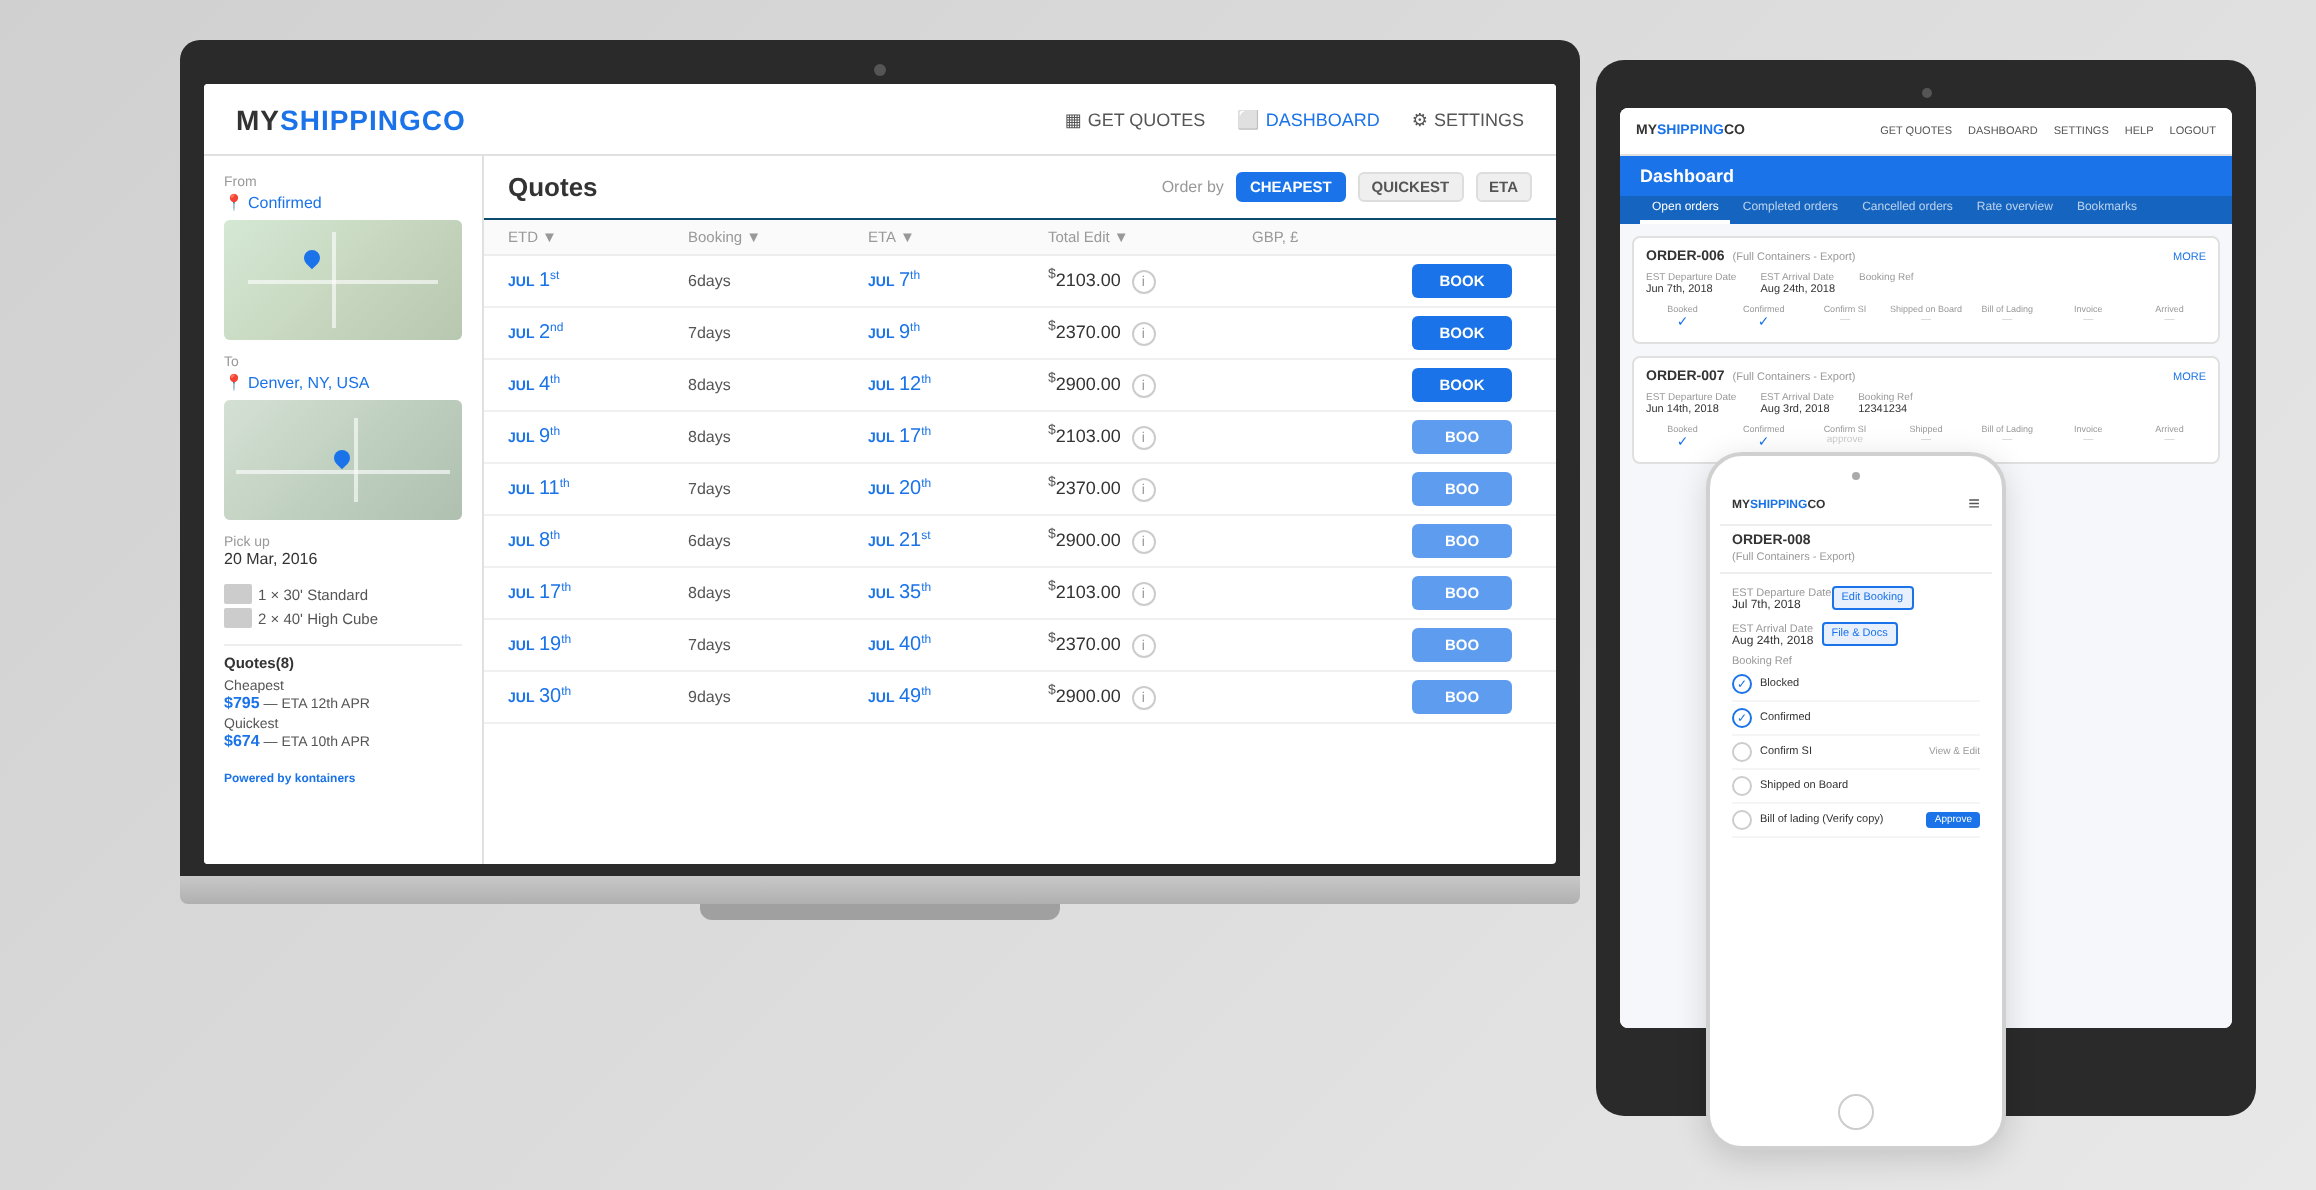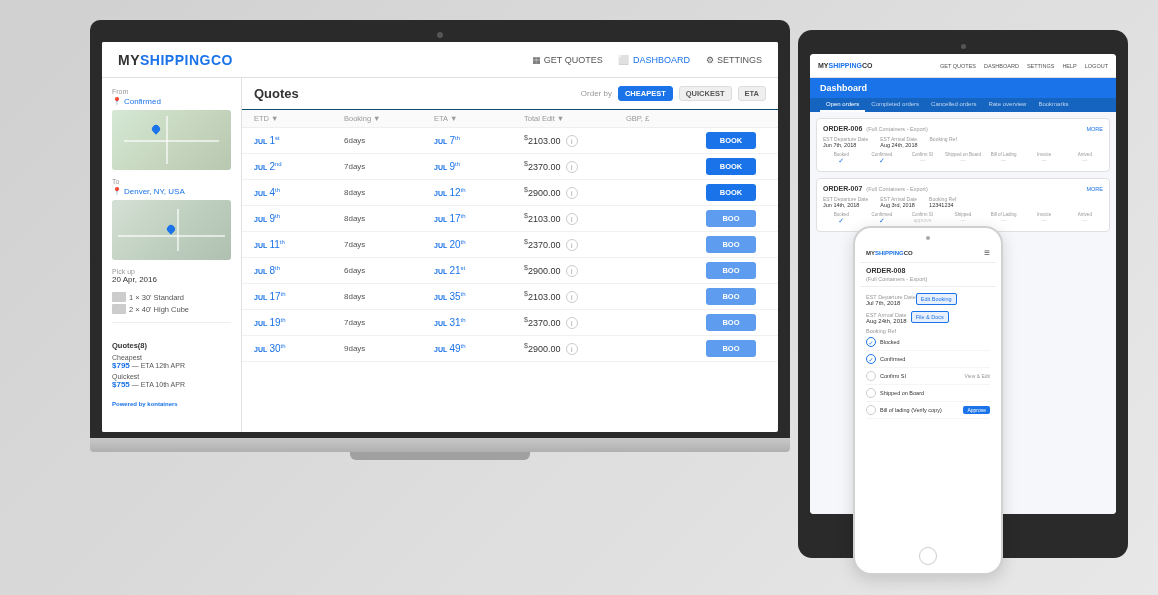--- a/index.html
+++ b/index.html
@@ -208,21 +208,21 @@
     .cargo-icon {
       width: 14px;
       height: 10px;
       background: #ccc;
       border-radius: 1px;
     }
 
     .quotes-summary {
       margin-top: 8px;
       border-top: 1px solid #eee;
-      padding-top: 18px;
+      padding-top: 4px;
     }
 
     .quotes-summary-title {
       font-size: 7.5px;
       font-weight: bold;
       color: #333;
       margin-bottom: 4px;
     }
 
     .quote-cheapest, .quote-quickest {
@@ -763,42 +763,42 @@
             </div>
             <div class="sidebar-map">
               <div class="sidebar-map-inner sidebar-map2">
                 <div class="map-road" style="width:90%;height:2px;top:35px;left:5%;"></div>
                 <div class="map-road" style="width:2px;height:70%;top:15%;left:55%;"></div>
                 <div class="map-pin map-pin2"></div>
               </div>
             </div>
 
             <div class="pickup-label">Pick up</div>
-            <div class="pickup-date">20 Apr, 2016</div>
+            <div class="pickup-date">20 Mar, 2016</div>
 
             <div class="cargo-item">
               <div class="cargo-icon"></div>
               <span>1 × 30' Standard</span>
             </div>
             <div class="cargo-item">
               <div class="cargo-icon"></div>
               <span>2 × 40' High Cube</span>
             </div>
 
             <div class="quotes-summary">
               <div class="quotes-summary-title">Quotes(8)</div>
               <div class="quote-cheapest">
                 <span>Cheapest</span><br>
                 <span class="quote-price">$795</span>
                 <span> — </span>
                 <span>ETA 12th APR</span>
               </div>
               <div class="quote-quickest">
                 <span>Quickest</span><br>
-                <span class="quote-price">$755</span>
+                <span class="quote-price">$674</span>
                 <span> — </span>
                 <span>ETA 10th APR</span>
               </div>
             </div>
 
             <div class="powered-by">
               <span>Powered by</span>
               <span> <span style="color:#1a73e8;font-weight:bold;">kontainers</span></span>
             </div>
           </div>
@@ -956,21 +956,21 @@
     <div class="td">
       <button class="book-btn" style="background:#1a73e8;opacity:0.7;">BOO</button>
     </div>
   </div>
                 <div class="table-row">
     <div class="td date-cell">
       <span class="month">JUL</span> <span class="day">19</span><span class="sup">th</span>
     </div>
     <div class="td">7days</div>
     <div class="td date-cell">
-      <span class="month">JUL</span> <span class="day">31</span><span class="sup">th</span>
+      <span class="month">JUL</span> <span class="day">40</span><span class="sup">th</span>
     </div>
     <div class="td">
       <span class="price-cell"><span class="dollar">$</span>2370.00</span>
       <span class="info-icon">i</span>
     </div>
     <div class="td"></div>
     <div class="td">
       <button class="book-btn" style="background:#1a73e8;opacity:0.7;">BOO</button>
     </div>
   </div>

